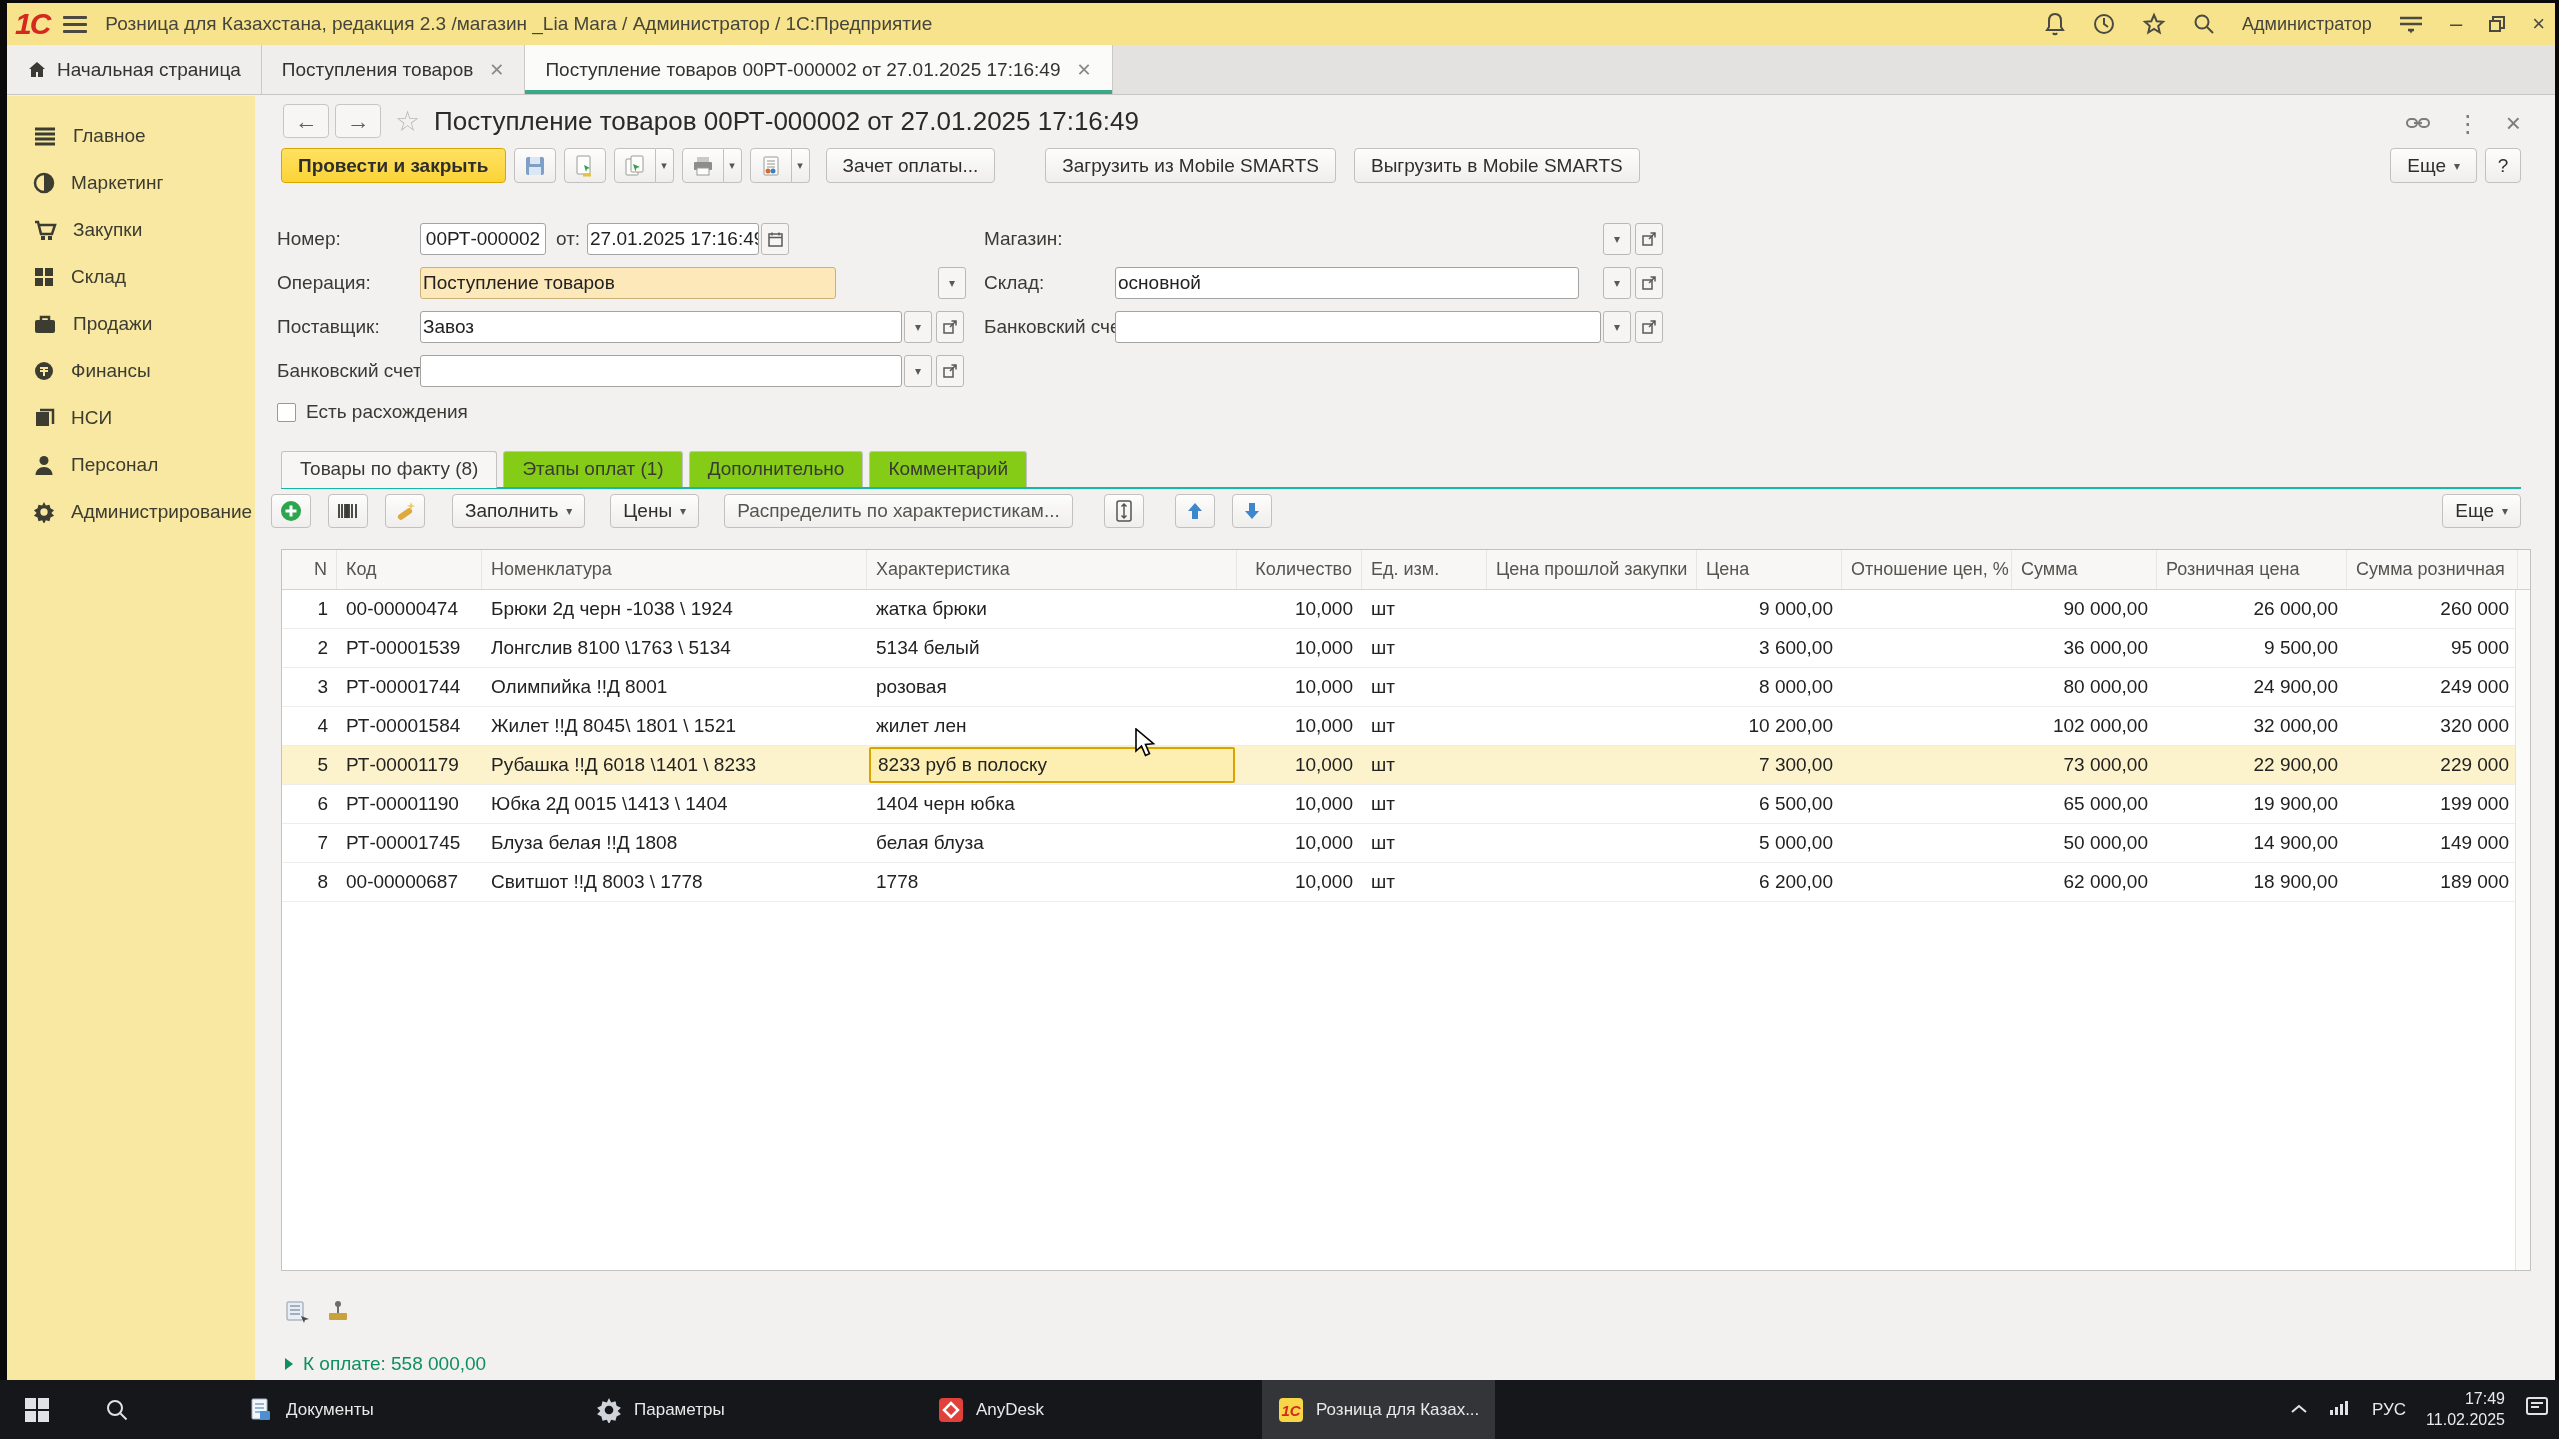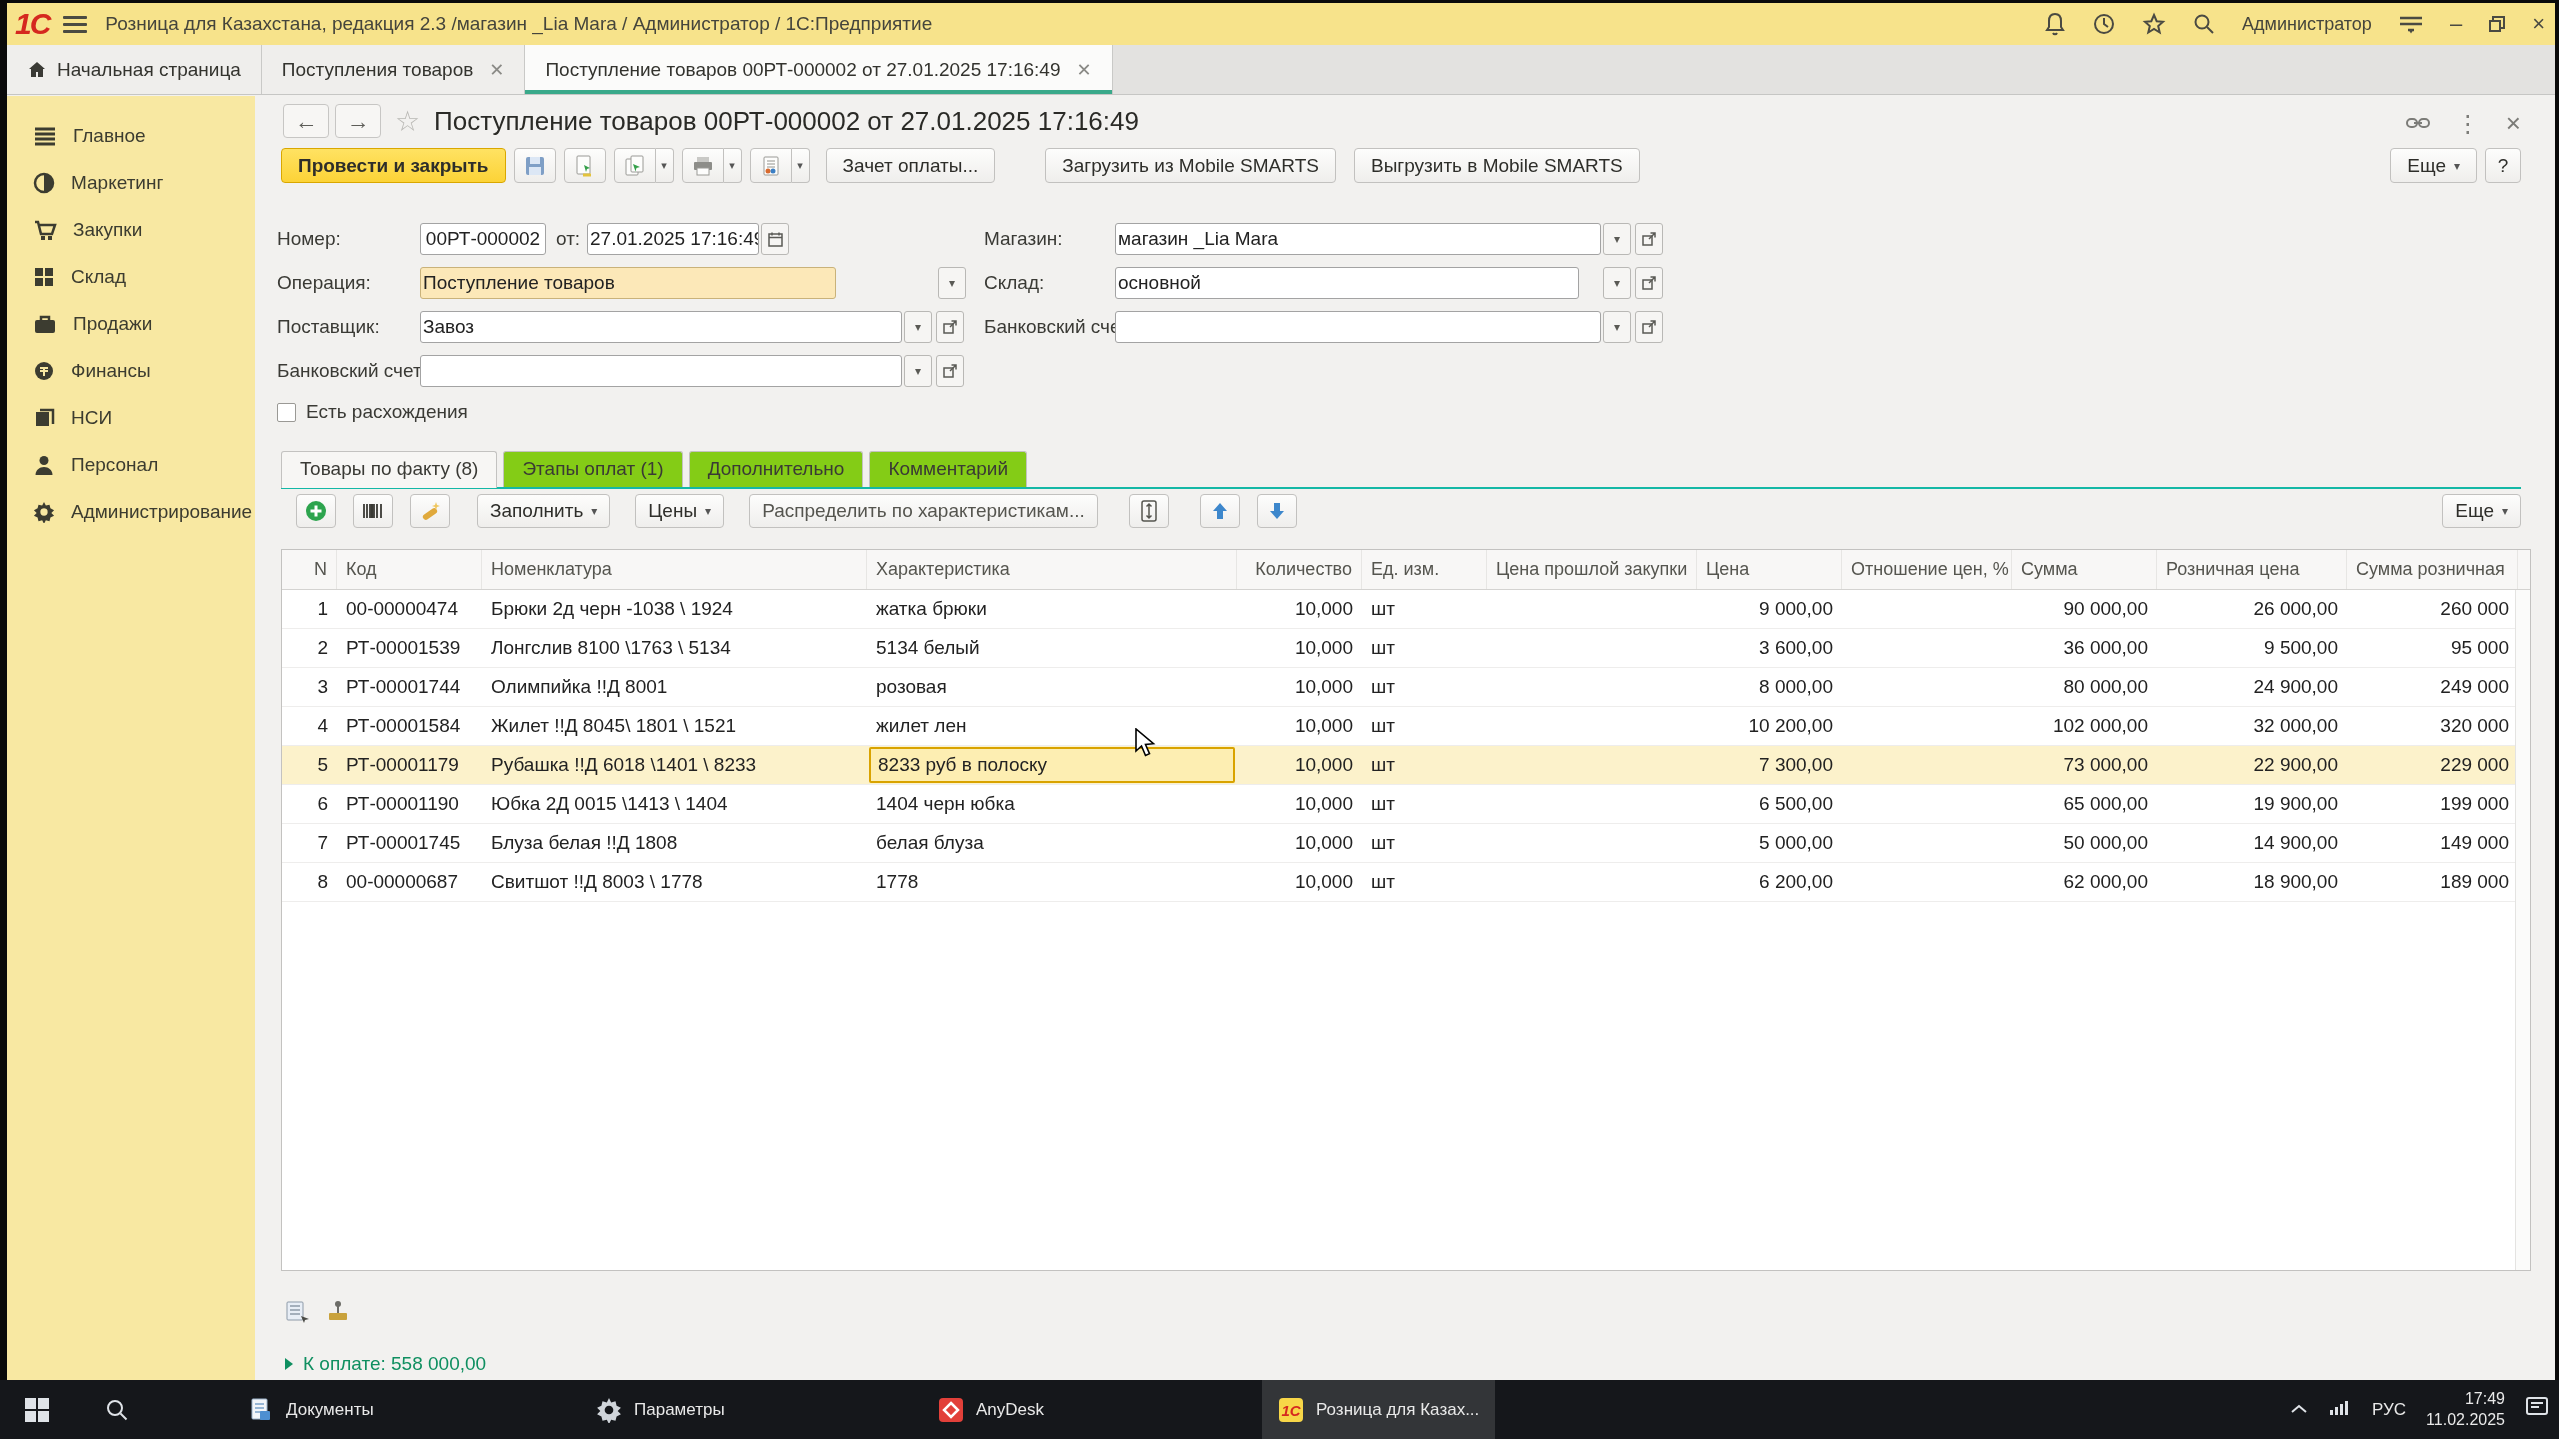--- a/index.html
+++ b/index.html
@@ -70,21 +70,21 @@
   .chk{position:absolute;display:flex;align-items:center;gap:10px;color:#3a3a35;cursor:pointer}
   .chk .box{width:19px;height:19px;border:1px solid #9a9995;background:#fff;border-radius:2px}
 
   
   .subtabs{position:absolute;left:26px;top:355px;right:34px;display:flex;border-bottom:2px solid #14b8a6;align-items:flex-end}
   .stab{padding:6px 18px 7px;border:1px solid #c3c2c0;border-bottom:none;background:#84cc16;color:#3a3a35;
         margin-right:6px;border-radius:3px 3px 0 0;cursor:pointer;white-space:nowrap}
   .stab.active{background:#f7f6f4;margin-bottom:-1px;padding-bottom:8px;}
 
   
-  .ttoolbar{position:absolute;left:41px;top:398px;right:34px;display:flex;align-items:center;gap:17px}
+  .ttoolbar{position:absolute;left:16px;top:398px;right:34px;display:flex;align-items:center;gap:17px}
   .tbtn{height:34px;min-width:40px;border:1px solid #c2c1bf;border-radius:4px;background:linear-gradient(#fdfdfc,#efeeec);
         display:inline-flex;align-items:center;justify-content:center;padding:0 12px;gap:8px;font-size:19px;color:#2e2e2a;cursor:pointer;white-space:nowrap}
   .tbtn.icon{padding:0;width:40px}
 
   
   .grid-cols{display:grid;grid-template-columns:55px 145px 385px 370px 125px 125px 210px 145px 170px 145px 190px 171px;}
   .table{position:absolute;left:26px;top:453px;width:2250px;height:722px;background:#fff;border:1px solid #c3c2c0;}
   .thead{height:40px;background:#f8f7f6;border-bottom:1px solid #d4d3d1;color:#55554f;font-size:18px;}
   .thead > div{padding:0 9px;line-height:39px;border-right:1px solid #e7e6e4;overflow:hidden;white-space:nowrap;cursor:pointer}
   .trow{height:39px;border-bottom:1px solid #eeedec;cursor:pointer}
@@ -345,21 +345,20 @@
     <div class="input" style="left:332px;top:127px;width:172px">27.01.2025 17:16:49</div>
     <div class="sq" style="left:506px;top:127px">
       <svg width="15" height="15" viewBox="0 0 15 15">
           <rect x="1" y="2" width="13" height="12" fill="none" stroke="#5a5a55" stroke-width="1.5"></rect>
           <path d="M1 5.5h13" stroke="#5a5a55" stroke-width="1.5"></path>
           <path d="M4 0.5v3M11 0.5v3" stroke="#5a5a55" stroke-width="1.5"></path>
         </svg>
     </div>
 
     <div class="flabel" style="left:729px;top:127px">Магазин:</div>
-    <div class="input" style="left:860px;top:127px;width:486px">магазин _Lia Mara</div>
     <div class="sq" style="left:1348px;top:127px">▾</div>
     <div class="sq" style="left:1380px;top:127px">
       <svg width="14" height="14" viewBox="0 0 14 14">
           <rect x="1" y="4" width="9" height="9" fill="none" stroke="#5a5a55" stroke-width="1.5"></rect>
           <path d="M7 7L13 1M8.5 1H13v4.5" fill="none" stroke="#5a5a55" stroke-width="1.5"></path>
         </svg>
     </div>
 
     <div class="flabel" style="left:22px;top:171px">Операция:</div>
     <div class="input accent" style="left:165px;top:171px;width:416px">Поступление товаров</div>

